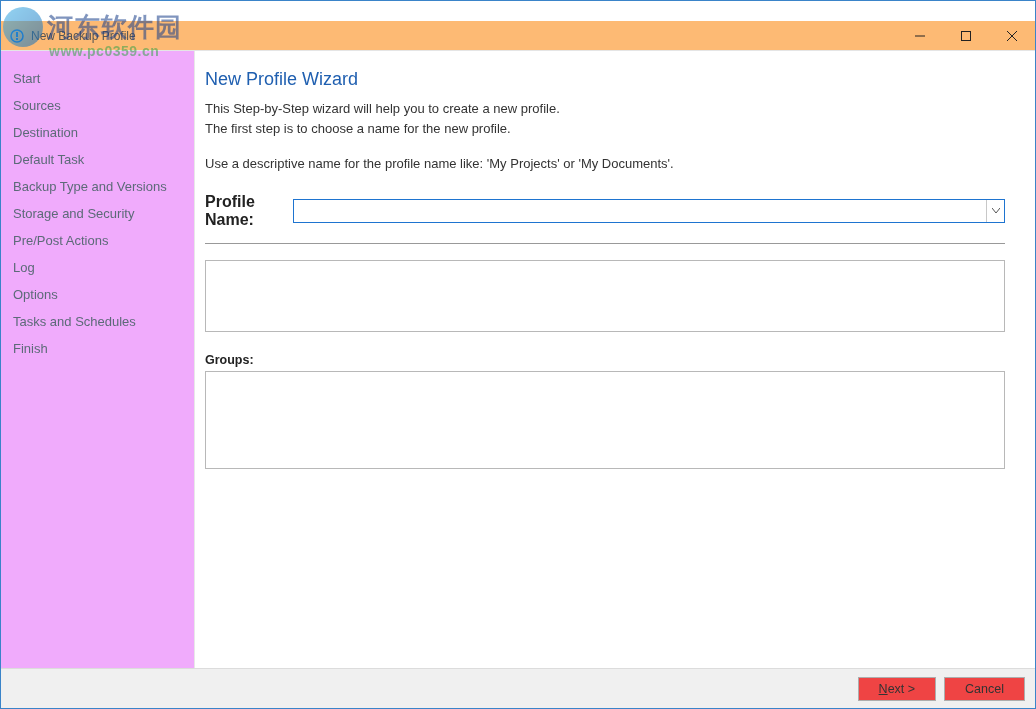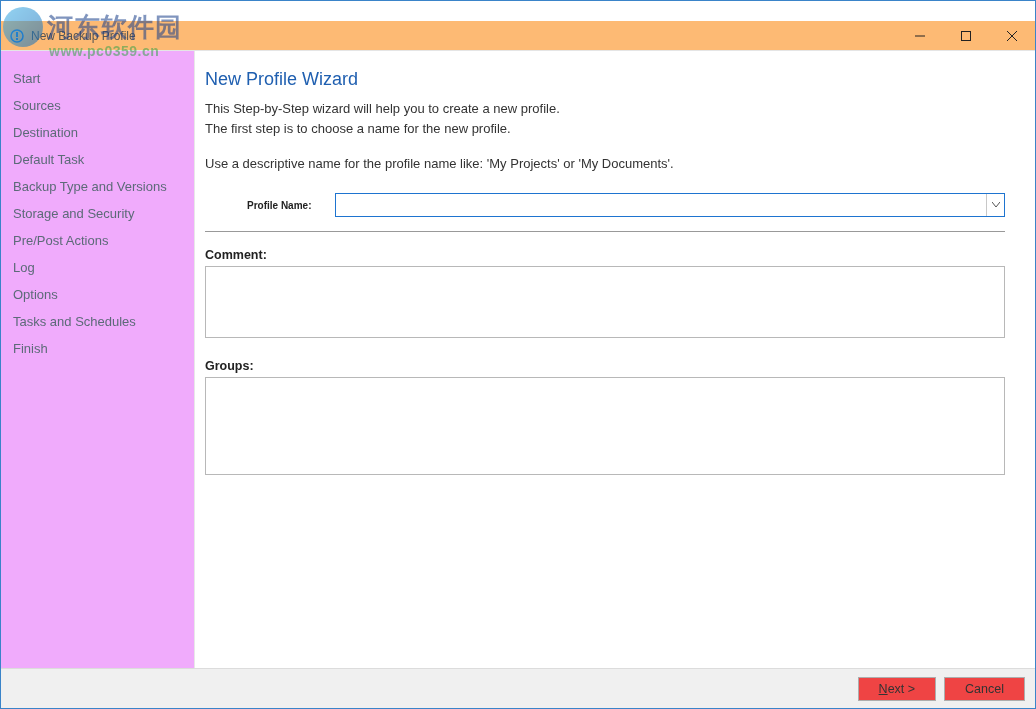--- a/index.html
+++ b/index.html
@@ -132,22 +132,21 @@
 
   .field-row {
     display: flex;
     align-items: center;
     margin-bottom: 6px;
   }
   .field-label {
     width: 88px;
     font-weight: 700;
     color: #222;
-    font-size: 10px;
-    margin-left: 42px;
+    font-size: 16px;
   }
   .combo {
     flex: 1;
     display: flex;
     border: 1px solid #1e74d0;
     height: 24px;
     background:#fff;
   }
   .combo input {
     flex:1; border:none; outline:none;
@@ -291,21 +290,20 @@
           <input type="text" autofocus="" value="" style="">
           <div class="drop">
             <svg width="8" height="6" viewBox="0 0 8 6">
                 <path d="M0 0 L4 5 L8 0" fill="none" stroke="#555" stroke-width="1"></path>
               </svg>
           </div>
         </div>
       </div>
       <hr class="hr">
 
-      <div class="section-label">Comment:</div>
       <div class="textarea-wrap">
         <textarea class="comment" style=""></textarea>
       </div>
 
       <div class="section-label">Groups:</div>
       <div class="groups-box"></div>
     </div>
   </div>
 
   <div class="footer">

